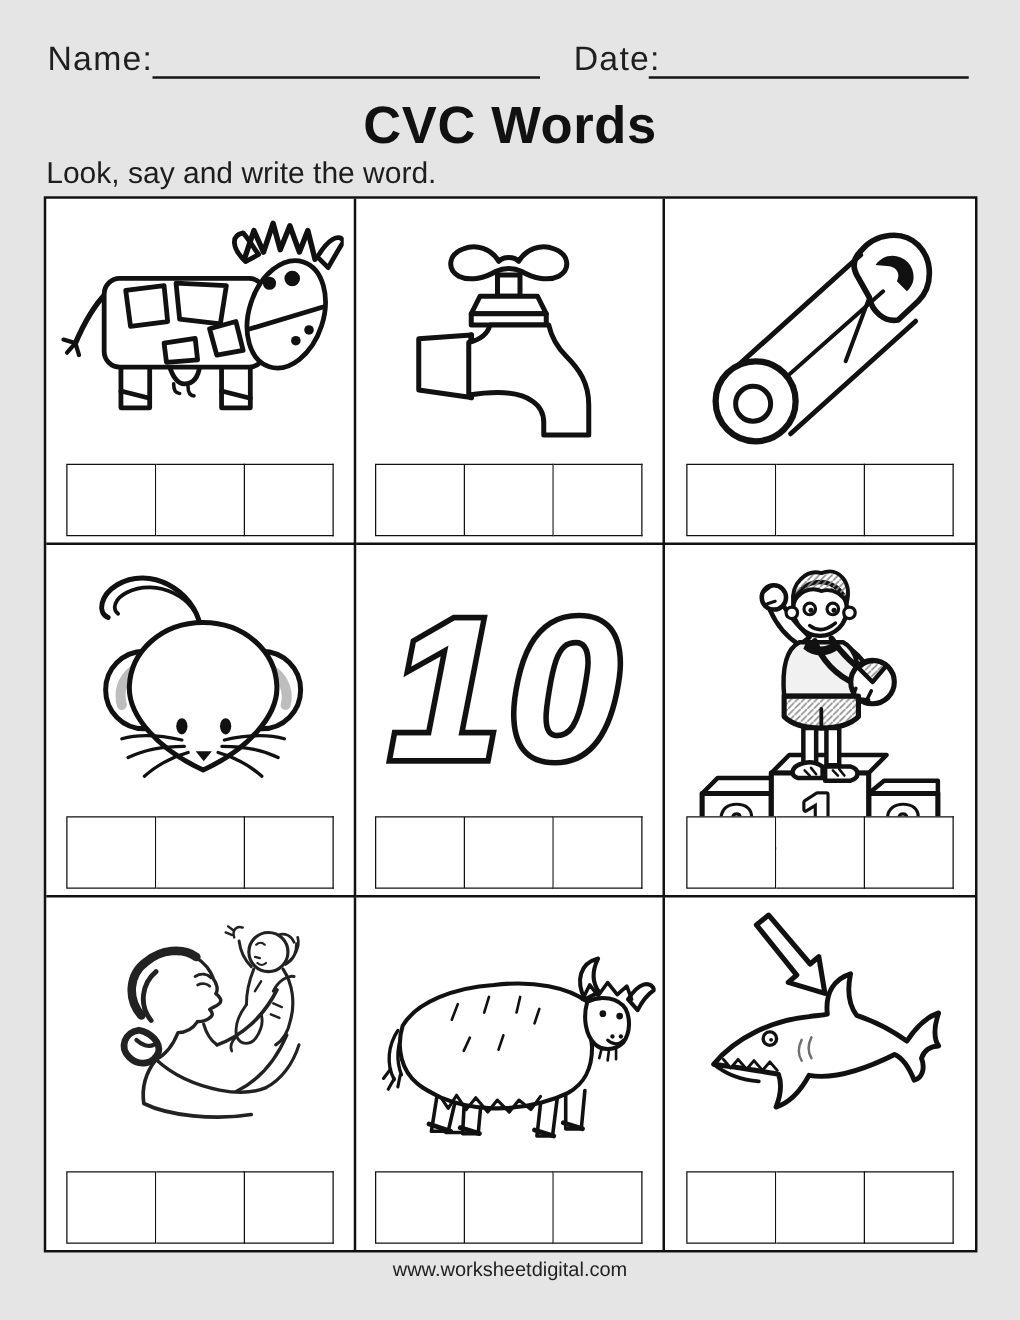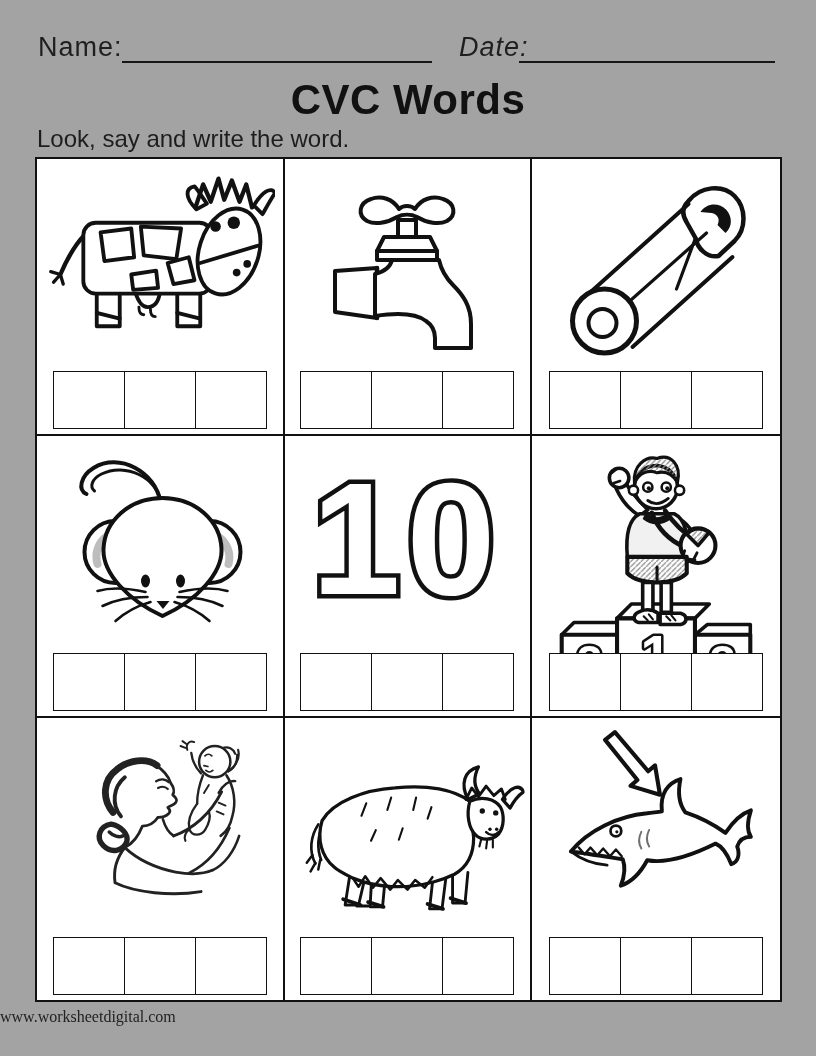--- a/index.html
+++ b/index.html
@@ -1,44 +1,44 @@
 <!DOCTYPE html>
 <html><head>
 <meta charset="utf-8">
 <style>
   html,body{margin:0;padding:0;background:#fff;}
-  .page{position:relative;width:816px;height:1056px;background:#a3a3a3;overflow:hidden;
+  .page{position:relative;width:816px;height:1056px;background:#e5e5e5;overflow:hidden;
         font-family:"Liberation Sans",sans-serif;color:#1c1c1c;}
   .hdr-label{position:absolute;font-size:27px;letter-spacing:1px;color:#1f1f1f;}
   .write-line{position:absolute;border-bottom:2.2px solid #161616;height:0;}
   .title{position:absolute;top:76px;left:0;width:100%;text-align:center;
          font-size:42px;font-weight:700;letter-spacing:0.5px;color:#111;}
   .instruction{position:absolute;top:125px;left:37px;font-size:24px;color:#1d1d1d;text-align:center;}
   .grid{position:absolute;left:35px;top:157px;width:747px;height:845px;
         border:2.5px solid #111;display:grid;grid-template-columns:repeat(3,1fr);
         grid-template-rows:278fr 284fr 283fr;box-sizing:border-box;background:#fff;}
   .cell{position:relative;border-right:2.5px solid #111;border-bottom:2.5px solid #111;overflow:hidden;}
   .cell:nth-child(3n){border-right:none;}
   .cell:nth-child(n+7){border-bottom:none;}
   .img-wrap{position:absolute;top:4px;left:50%;transform:translateX(-50%);z-index:1;}
   .boxes{position:absolute;bottom:5px;left:50%;transform:translateX(-50%);display:flex;z-index:2;}
   .lbox{width:70px;height:56px;border:1.6px solid #111;background:#fff;}
   .lbox + .lbox{border-left:none;}
-  .footer{position:absolute;top:1008px;left:0;width:100%;
-          font-size:16px;color:#222;font-family:Liberation Serif, serif;}
+  .footer{position:absolute;top:1008px;left:0;width:100%;text-align:center;
+          font-size:16px;color:#222;}
   svg{display:block;}
 </style>
 </head>
 <body>
 
 <div class="page">
 
   <span class="hdr-label" style="left:38px;top:32px;">Name:</span>
   <div class="write-line" style="left:122px;top:61px;width:310px;"></div>
-  <span class="hdr-label" style="left:459px;top:32px;font-style:italic;">Date:</span>
+  <span class="hdr-label" style="left:459px;top:32px;">Date:</span>
   <div class="write-line" style="left:519px;top:61px;width:256px;"></div>
 
   <div class="title">CVC Words</div>
   <div class="instruction">Look, say and write the word.</div>
 
   <div class="grid">
 
     <div class="cell">
       <div class="img-wrap">
         <svg width="230" height="200" viewBox="0 0 240 200" fill="none" stroke="#111" stroke-width="4" stroke-linecap="round" stroke-linejoin="round">
@@ -130,21 +130,21 @@
         </svg>
       </div>
       <div class="boxes">
         <div class="lbox"></div>
         <div class="lbox"></div>
         <div class="lbox"></div>
       </div>
     </div>
 
     <div class="cell">
-      <div class="img-wrap" style="top:0;">
+      <div class="img-wrap" style="top:12px;font-style:italic;">
         <svg width="215" height="205" viewBox="0 0 215 205">
           <text x="107" y="158" text-anchor="middle" font-family="Liberation Sans, sans-serif" font-size="160" font-weight="bold" letter-spacing="6" fill="#ffffff" stroke="#111" stroke-width="9" paint-order="stroke">10</text>
         </svg>
       </div>
       <div class="boxes">
         <div class="lbox"></div>
         <div class="lbox"></div>
         <div class="lbox"></div>
       </div>
     </div>

